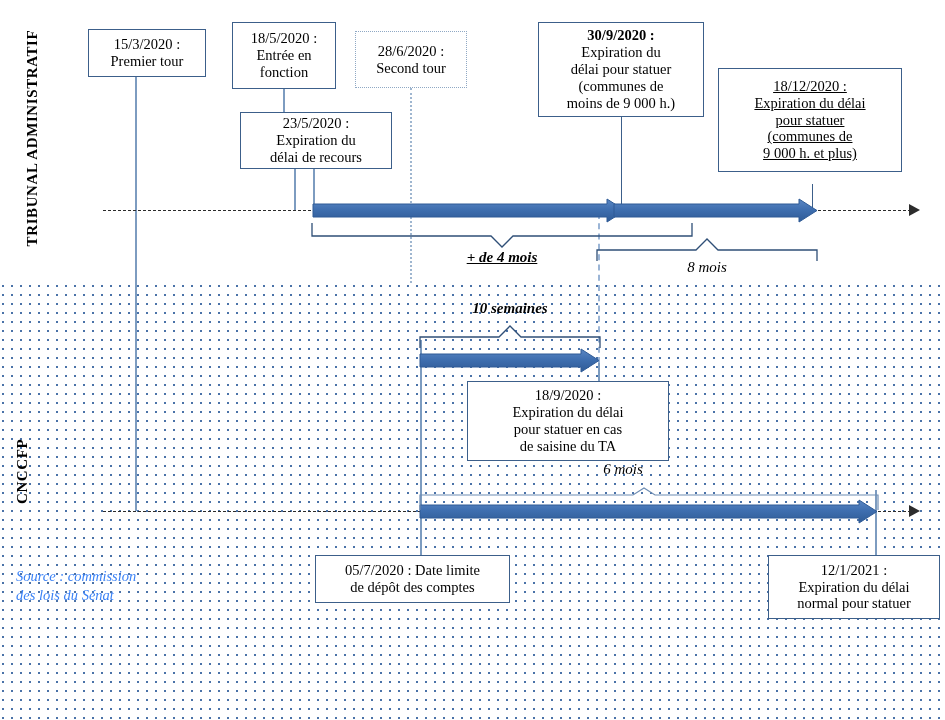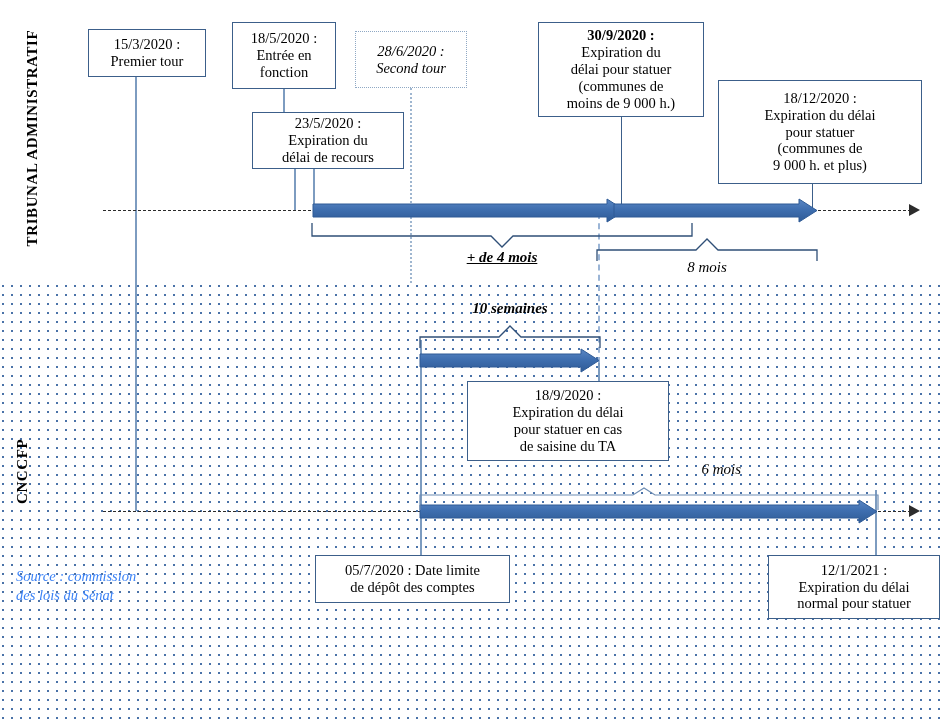--- a/index.html
+++ b/index.html
@@ -52,21 +52,20 @@
     align-items: center;
     justify-content: center;
     text-align: center;
     line-height: 1.17;
     font-size: 14.5px;
     padding: 3px 5px;
     color: #000;
   }
   .box.dashed {
     border: 1px dotted #8fa8c4;
-    font-style: italic;
   }
   .box.bold1 .b { font-weight: bold; }
 
   
   .vline {
     position: absolute;
     width: 2px;
     background: #7d9cc0;
   }
   .vline.dark { background: #3c5f8a; width: 1px; }
@@ -228,45 +227,45 @@
       <path d="M1,23 L1,12 L80,12 L91,1 L102,12 L181,12 L181,23" fill="none" stroke="#2f4f77" stroke-width="1.3"></path>
     </svg>
   </div>
   <div class="mlabel bold" style="left:440px; top:300px; width:140px;">10 semaines</div>
 
   <div class="brace" style="left:419px; top:487px; width:460px; height:24px;">
     <svg width="460" height="24" viewBox="0 0 460 24">
       <path d="M1,23 L1,8 L214,8 L225,1 L236,8 L459,8 L459,23" fill="none" stroke="#6e8db3" stroke-width="1.2"></path>
     </svg>
   </div>
-  <div class="mlabel" style="left:601px; top:461px; width:140px;text-align:right;">6 mois</div>
+  <div class="mlabel" style="left:553px; top:461px; width:140px;">6 mois</div>
 
   <div class="box" style="left:88px; top:29px; width:118px; height:48px; white-space:pre-line;">15/3/2020 :
 Premier tour</div>
 
   <div class="box" style="left:232px; top:22px; width:104px; height:67px; white-space:pre-line;">18/5/2020 :
 Entrée en
 fonction</div>
 
-  <div class="box" style="left:252px; top:112px; width:152px; height:57px; white-space:pre-line;">23/5/2020 :
+  <div class="box" style="left:240px; top:112px; width:152px; height:57px; white-space:pre-line;">23/5/2020 :
 Expiration du
 délai de recours</div>
 
   <div class="box dashed" style="left:355px; top:31px; width:112px; height:57px; white-space:pre-line;">28/6/2020 :
 Second tour</div>
 
   <div class="box bold1" style="left:538px; top:22px; width:166px; height:95px; flex-direction:column;">
     <span class="b">30/9/2020 :</span>
     <span style="white-space:pre-line;">Expiration du
 délai pour statuer
 (communes de
 moins de 9 000 h.)</span>
   </div>
 
-  <div class="box" style="left:718px; top:80px; width:204px; height:104px; white-space:pre-line;">18/12/2020 :
+  <div class="box" style="left:718px; top:68px; width:184px; height:104px; white-space:pre-line;text-decoration:underline;">18/12/2020 :
 Expiration du délai
 pour statuer
 (communes de
 9 000 h. et plus)</div>
 
   <div class="box" style="left:467px; top:381px; width:202px; height:80px; white-space:pre-line;">18/9/2020 :
 Expiration du délai
 pour statuer en cas
 de saisine du TA</div>
 

